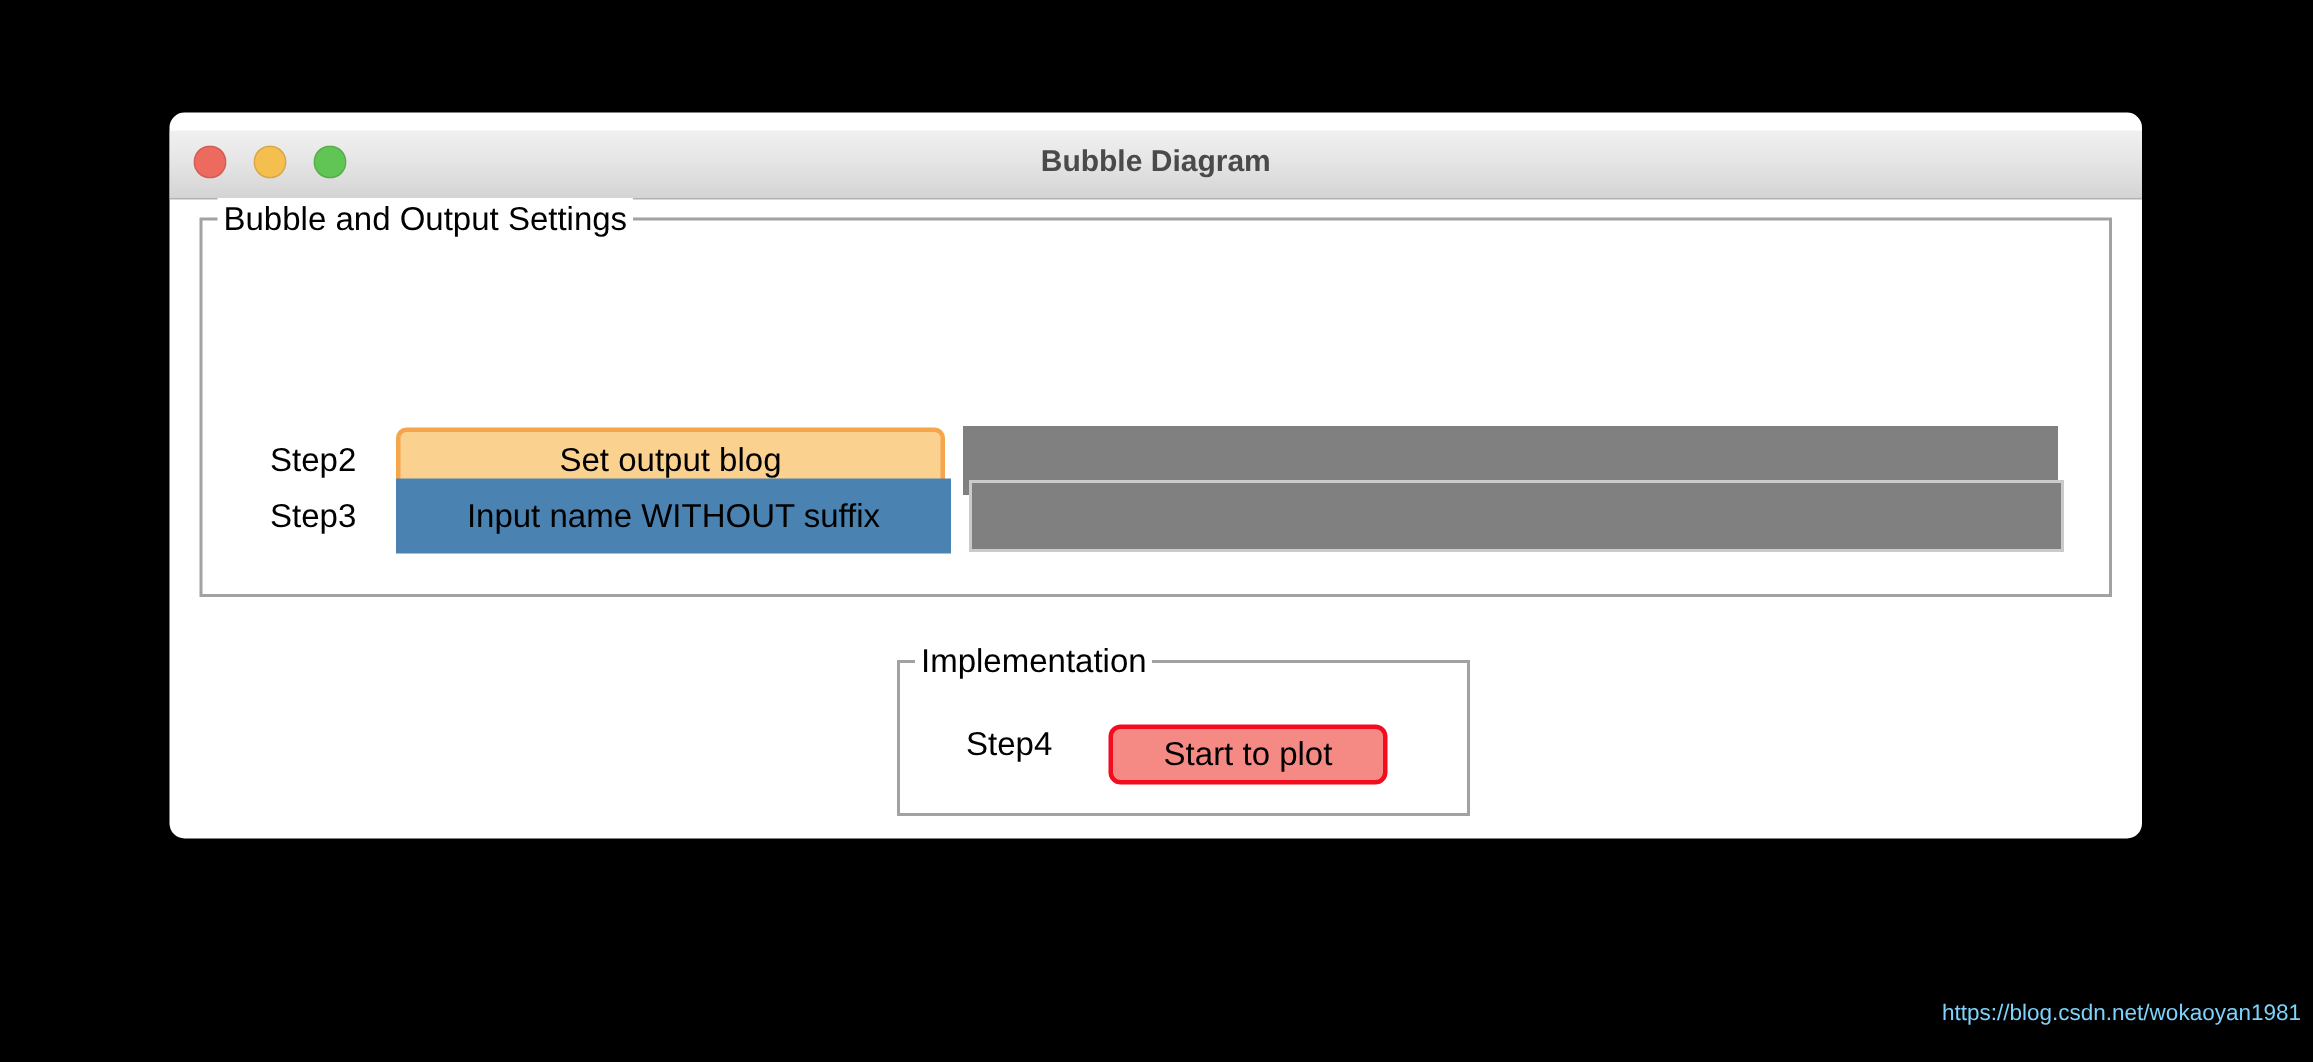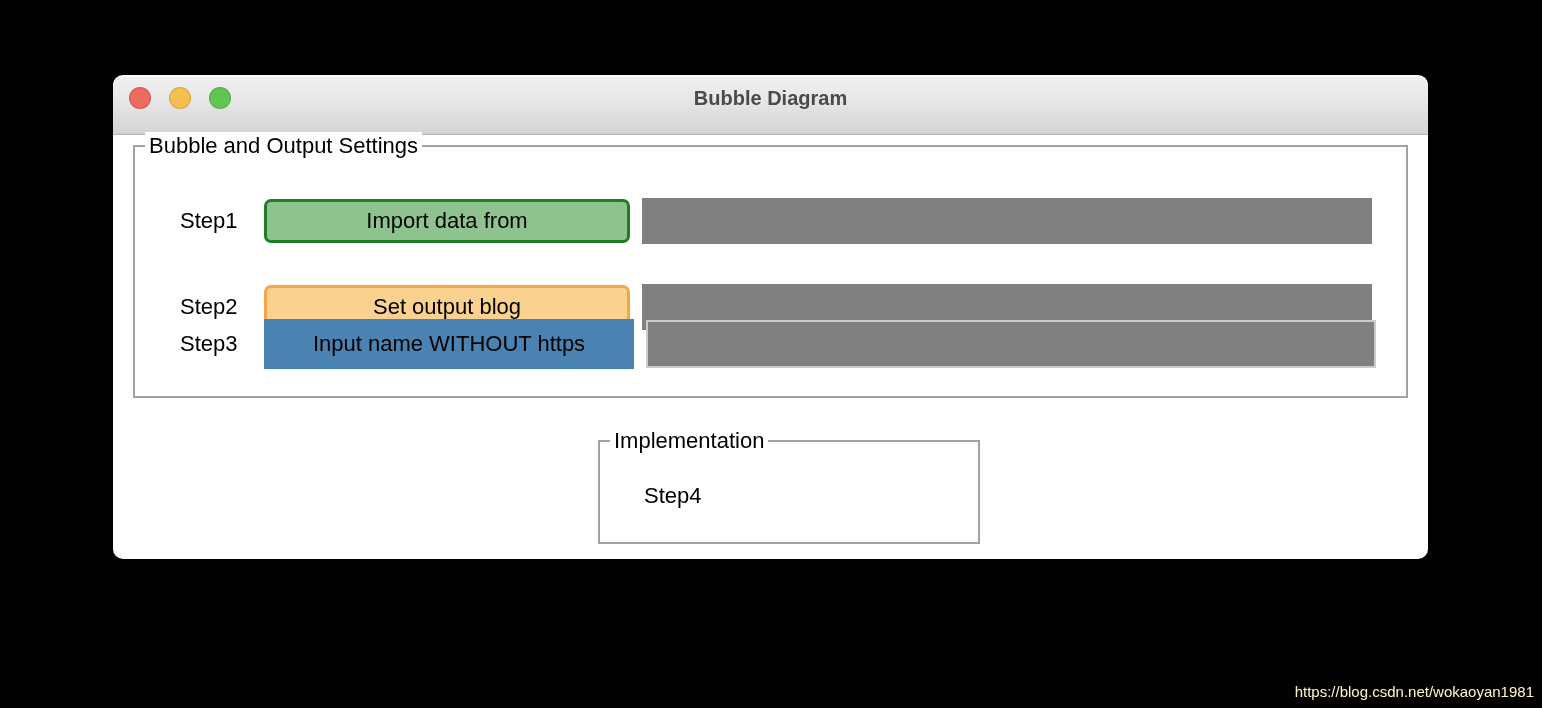--- a/index.html
+++ b/index.html
@@ -13,22 +13,22 @@
   .window {
     position: absolute;
     left: 113px; top: 75px;
     width: 1315px; height: 484px;
     background: #ffffff;
     border-radius: 10px;
     overflow: hidden;
   }
   .titlebar {
     position: absolute;
-    left: 0; top: 2px; right: 0;
-    height: 58px;
+    left: 0; top: 12px; right: 0;
+    height: 46px;
     background: linear-gradient(#f0f0f0, #e7e7e7 40%, #d4d4d4);
     border-bottom: 1px solid #b3b3b3;
   }
   .lights {
     position: absolute;
     left: 16px; top: 10px;
     display: flex; gap: 18px;
   }
   .light {
     width: 22px; height: 22px;
@@ -123,61 +123,57 @@
     background: var(--red-fill);
     border: 3px solid var(--red-border);
     border-radius: 8px;
     font-family: "Liberation Sans", sans-serif;
     font-size: 22px;
     color: #000000;
     cursor: pointer;
   }
   .watermark {
     position: absolute;
-    right: 8px; bottom: 8px;
+    right: 8px; bottom: 24px;
     font-size: 15px;
-    color: #fef9c3;
+    color: #7dd3fc;
   }
 </style>
 </head>
 <body>
 
 <div class="window">
   <div class="titlebar">
     <div class="lights">
       <span class="light red"></span>
       <span class="light yellow"></span>
       <span class="light green"></span>
     </div>
     <div class="title">Bubble Diagram</div>
   </div>
 
   <div class="groupbox io-group">
     <span class="group-label">Bubble and Output Settings</span>
 
-    <div class="row row1">
-      <span class="step-label">Step1</span>
-      <button class="action-button green-button">Import data from</button>
-      <input class="field" value="" style="">
-    </div>
 
     <div class="row row2">
       <span class="step-label">Step2</span>
       <button class="action-button orange-button">Set output blog</button>
       <input class="field" value="" style="">
     </div>
 
     <div class="row row3">
       <span class="step-label">Step3</span>
-      <span class="blue-label">Input name WITHOUT https</span>
+      <span class="blue-label">Input name WITHOUT suffix</span>
       <input class="field bordered" value="" style="">
     </div>
   </div>
 
   <div class="groupbox impl-group">
     <span class="group-label">Implementation</span>
     <div class="impl-row">
       <span class="step-label">Step4</span>
+      <button class="red-button">Start to plot</button>
     </div>
   </div>
 </div>
 
 <div class="watermark">https://blog.csdn.net/wokaoyan1981</div>
 
 </body></html>

